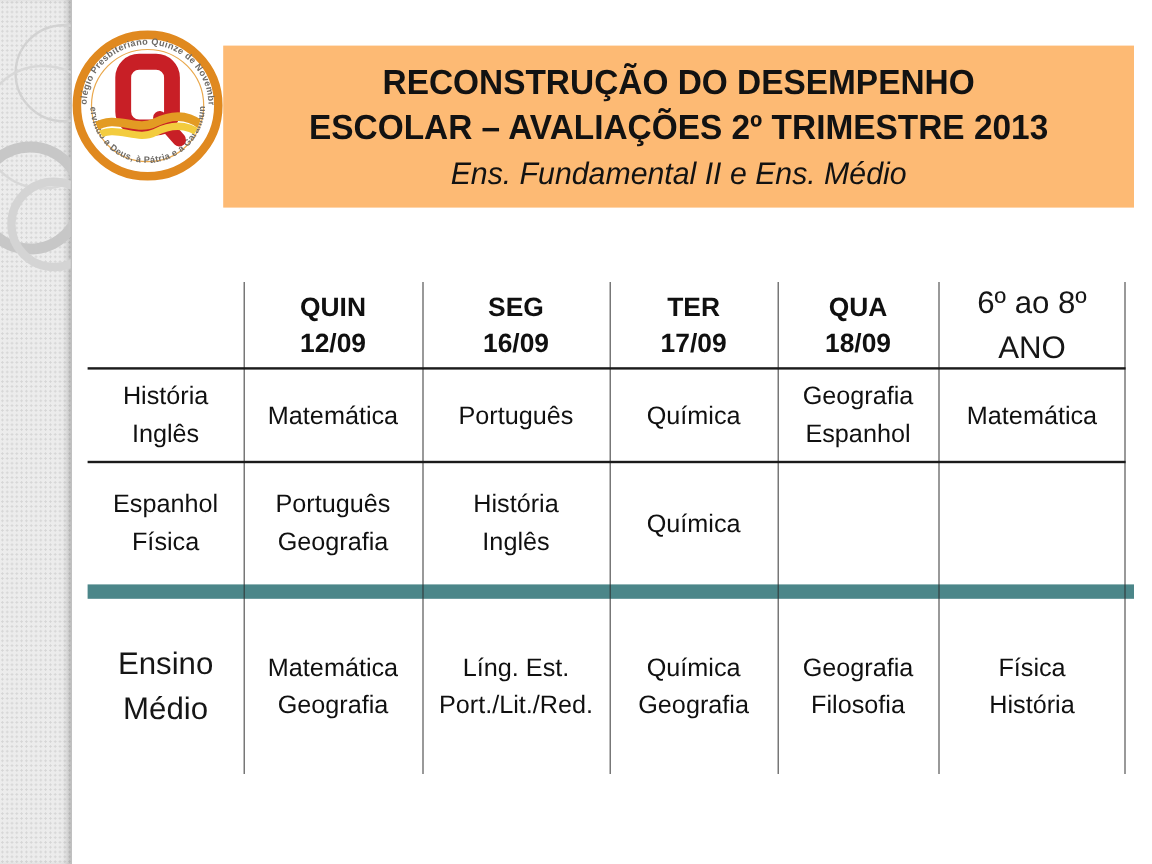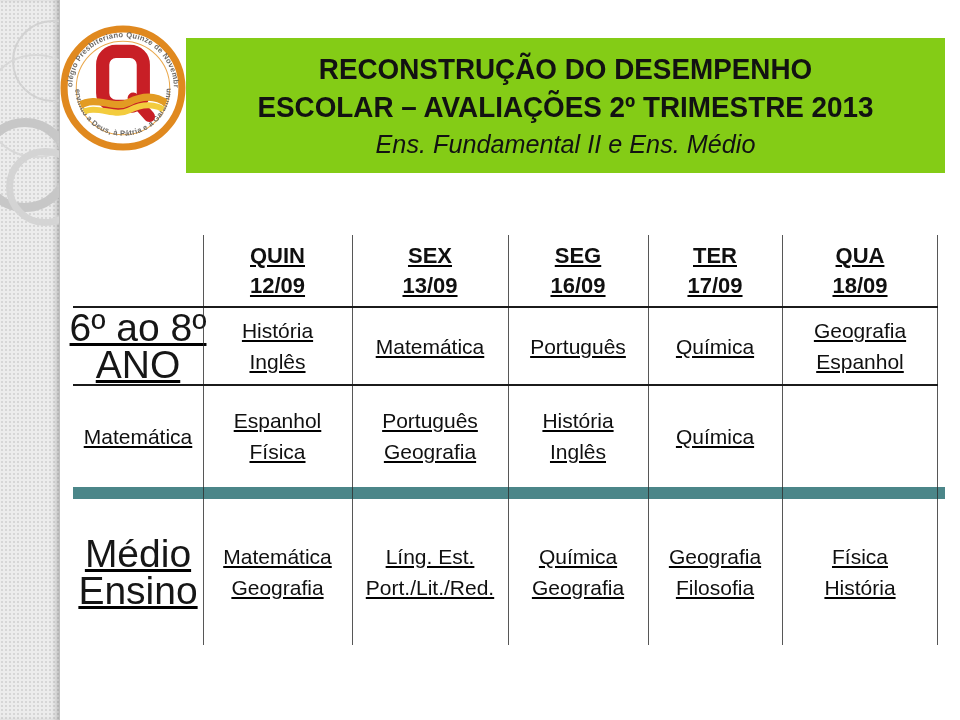--- a/index.html
+++ b/index.html
@@ -23,39 +23,39 @@
   .ring2{left:-16px;top:54px;width:104px;height:104px;border:2px solid #d8d8d8;}
   .ring3{left:-22px;top:118px;width:94px;height:94px;border:9px solid #c7c7c7;}
   .ring4{left:6px;top:148px;width:78px;height:78px;border:7px solid #d4d4d4;}
 
   
   .logo{position:absolute;left:60px;top:25px;width:126px;height:126px;}
 
   
   .banner{
     position:absolute;left:186px;top:38px;width:759px;height:135px;
-    background:#84cc16;display:flex;flex-direction:column;justify-content:center;
+    background:#fdba74;display:flex;flex-direction:column;justify-content:center;
     text-align:center;color:#121212;
   }
   .title-line{font-weight:bold;font-size:29px;line-height:38px;transform:scaleX(.96);}
   .subtitle-line{font-style:italic;font-size:26px;line-height:36px;transform:scaleX(.97);}
 
   
-  .schedule{position:absolute;left:73px;top:235px;width:865px;height:410px;text-decoration:underline;}
+  .schedule{position:absolute;left:73px;top:235px;width:865px;height:410px;}
   .grid{
     display:grid;width:865px;height:410px;
     grid-template-columns:130px 149px 156px 140px 134px 156px;
     grid-template-rows:72px 78px 102px 12px 145px;
   }
   .cell{
     display:flex;flex-direction:column;align-items:center;justify-content:center;
     text-align:center;font-size:21px;line-height:31px;color:#101010;white-space:nowrap;
   }
   .hcell{font-weight:bold;font-size:22px;line-height:30px;}
-  .rlabel{font-size:39px;line-height:37px;color:#161616;}
+  .rlabel{font-size:26px;line-height:37px;color:#161616;}
   .divider{grid-column:1 / -1;background:#4b8689;width:872px;}
   .lines{position:absolute;left:0;top:0;width:865px;height:410px;pointer-events:none;}
   .vline{position:absolute;top:0;width:1px;height:410px;background:rgba(45,45,45,.8);}
   .hline{position:absolute;left:0;width:865px;height:2px;background:#1b1b1b;}
 </style>
 </head>
 <body>
 
 <div class="slide">
 
@@ -98,24 +98,20 @@
 
   <div class="schedule">
     <div class="grid">
 
       <div class="cell"></div>
       <div class="cell hcell">
         <span>QUIN</span>
         <span>12/09</span>
       </div>
       <div class="cell hcell">
-        <span>SEX</span>
-        <span>13/09</span>
-      </div>
-      <div class="cell hcell">
         <span>SEG</span>
         <span>16/09</span>
       </div>
       <div class="cell hcell">
         <span>TER</span>
         <span>17/09</span>
       </div>
       <div class="cell hcell">
         <span>QUA</span>
         <span>18/09</span>
@@ -158,22 +154,22 @@
         <span>História</span>
         <span>Inglês</span>
       </div>
       <div class="cell">
         <span>Química</span>
       </div>
 
       <div class="divider"></div>
 
       <div class="cell rlabel">
+        <span>Ensino</span>
         <span>Médio</span>
-        <span>Ensino</span>
       </div>
       <div class="cell">
         <span>Matemática</span>
         <span>Geografia</span>
       </div>
       <div class="cell">
         <span>Líng. Est.</span>
         <span>Port./Lit./Red.</span>
       </div>
       <div class="cell">

